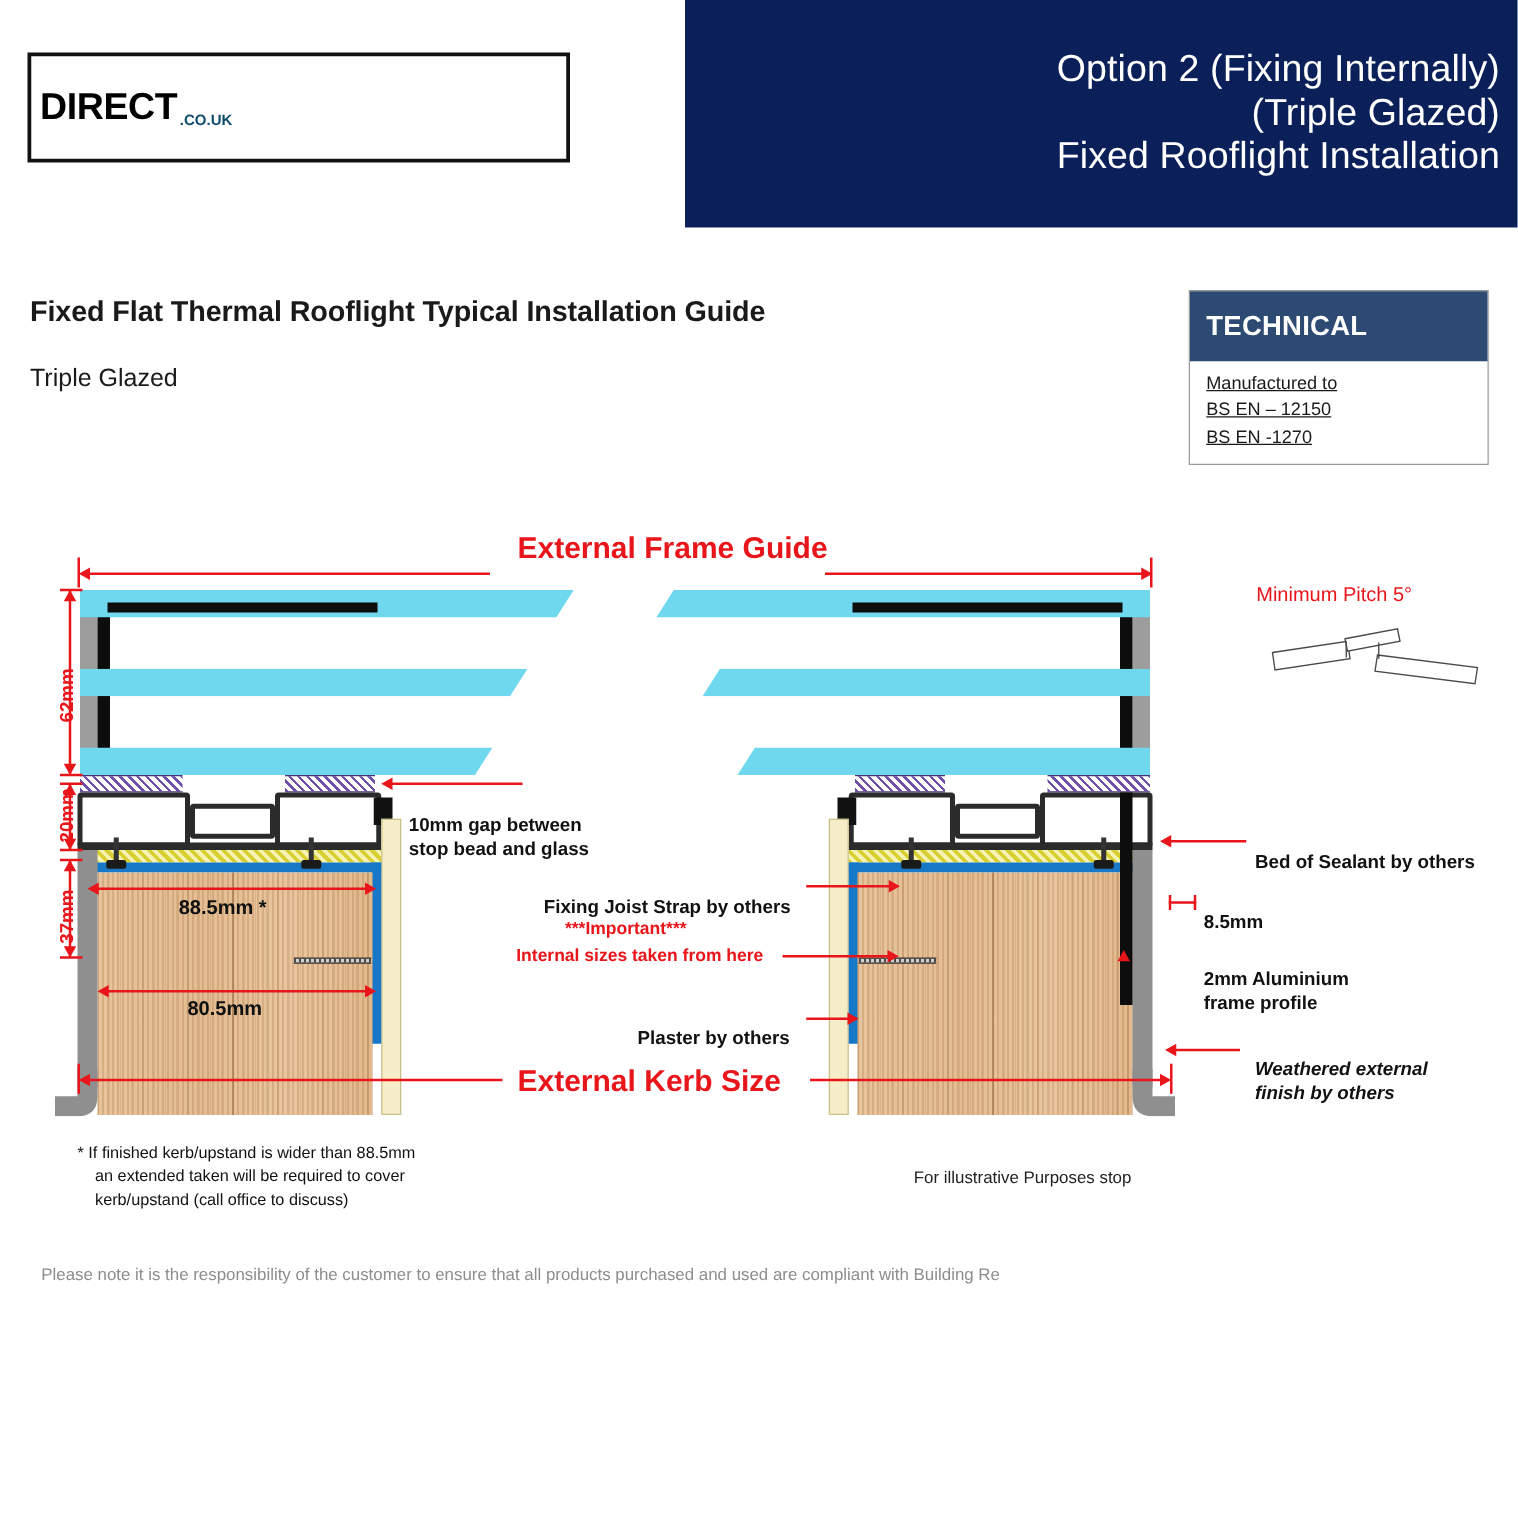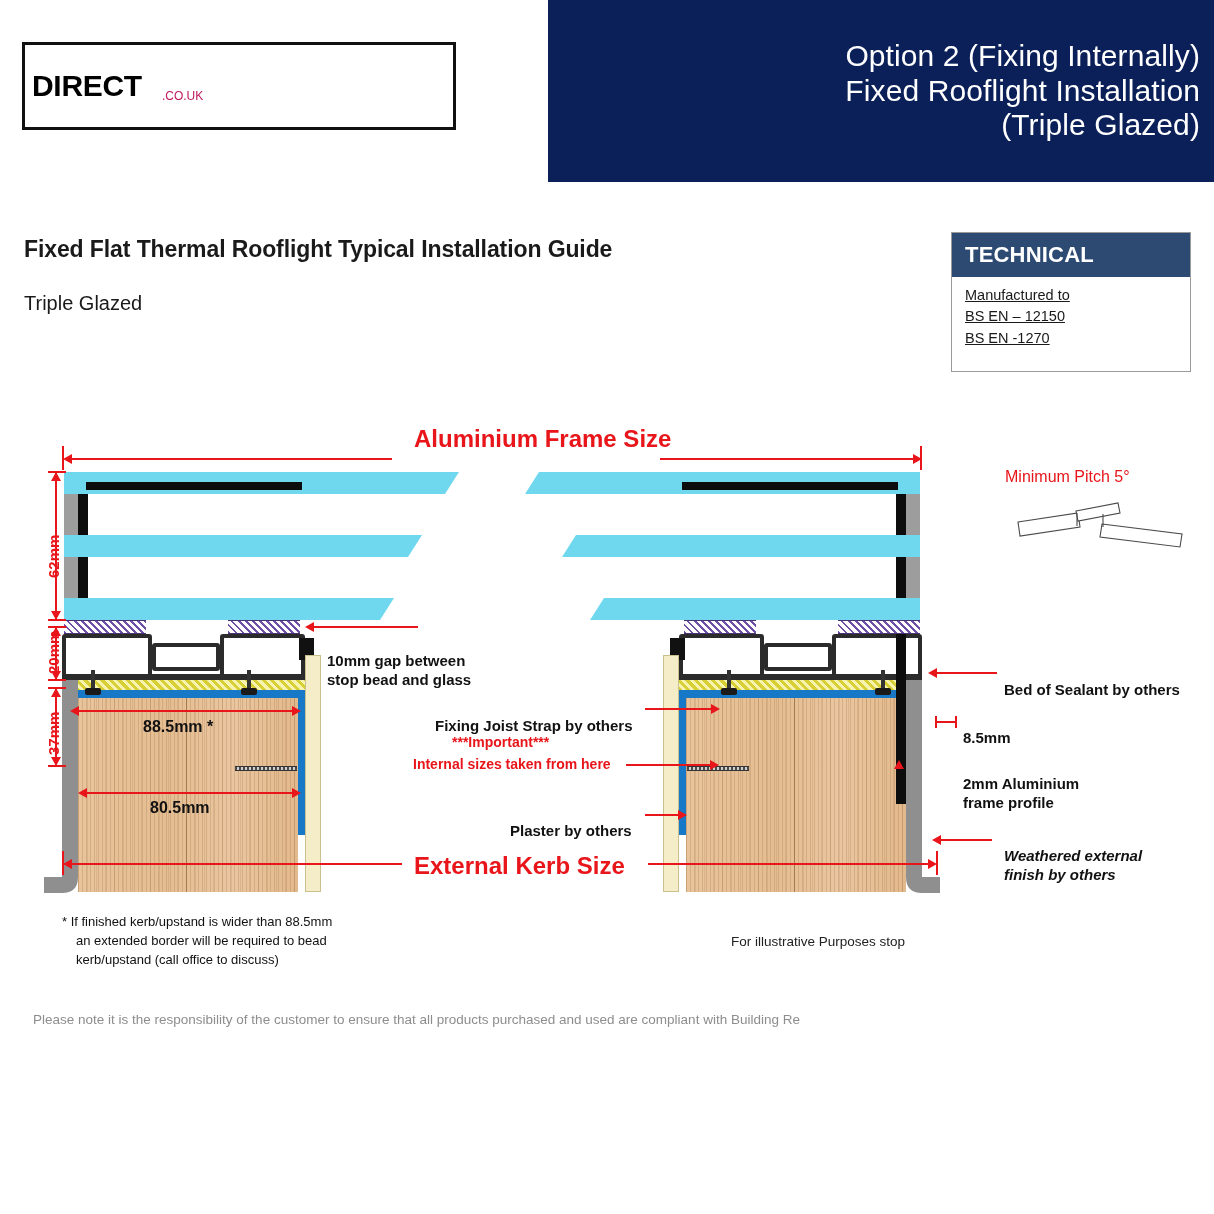--- a/index.html
+++ b/index.html
@@ -33,29 +33,29 @@
     background:linear-gradient(90deg,#050509 0%,#101038 28%,#23239c 70%,#3b3be0 100%);
     display:flex;align-items:center;justify-content:center;
   }
   #logo-gradient span{
     color:#fff;font-size:29px;letter-spacing:.5px;font-weight:400;
     font-family:"Liberation Sans","DejaVu Sans",sans-serif;
   }
   #logo-direct{
     margin-left:7px;color:#000;font-size:30px;font-weight:bold;letter-spacing:-.3px;
   }
-  #logo-couk{color:#be185d;font-size:12px;font-weight:normal;margin-left:20px;align-self:flex-end;margin-bottom:24px;}
+  #logo-couk{color:#0c4a6e;font-size:12px;font-weight:bold;margin-left:2px;align-self:flex-end;margin-bottom:24px;}
 
   
   #doc-title{left:24px;top:236px;font-size:23px;font-weight:bold;letter-spacing:-.1px;}
   #doc-subtitle{left:24px;top:292px;font-size:20px;font-weight:400;}
 
   
   #technical-box{left:951px;top:232px;width:240px;height:140px;border:1px solid #9a9a9a;background:#fff;box-sizing:border-box;}
-  #technical-header{background:#2d4a73;height:44px;display:flex;align-items:center;padding-left:13px;box-sizing:border-box;}
+  #technical-header{background:#2d4a73;height:56px;display:flex;align-items:center;padding-left:13px;box-sizing:border-box;}
   #technical-header span{color:#fff;font-size:22px;font-weight:bold;letter-spacing:.2px;}
   #technical-body{padding:8px 0 0 13px;}
   #technical-body div{font-size:14.5px;line-height:1.47;text-decoration:underline;}
 
   
   #diagram{left:0;top:400px;width:1214px;height:600px;}
 
   
   .red{background:#e8151a;}
   .redtxt{color:#e8151a;}
@@ -108,22 +108,22 @@
   #pitch-sketch svg{display:block;}
 
   
   #disclaimer{left:33px;top:1012px;font-size:13.5px;color:#8d8d8d;white-space:nowrap;}
 </style>
 </head>
 <body>
 
 <div class="abs" id="header-banner">
   <div class="hline">Option 2 (Fixing Internally)</div>
+  <div class="hline">(Triple Glazed)</div>
   <div class="hline">Fixed Rooflight Installation</div>
-  <div class="hline">(Triple Glazed)</div>
 </div>
 
 <div class="abs" id="logo-box">
   <div id="logo-direct">DIRECT</div>
   <div id="logo-couk">.CO.UK</div>
 </div>
 
 <div class="abs" id="doc-title">Fixed Flat Thermal Rooflight Typical Installation Guide</div>
 <div class="abs" id="doc-subtitle">Triple Glazed</div>
 
@@ -133,21 +133,21 @@
   </div>
   <div id="technical-body">
     <div>Manufactured to</div>
     <div>BS EN – 12150</div>
     <div>BS EN -1270</div>
   </div>
 </div>
 
 <div class="abs" id="diagram">
 
-  <div class="abs bigred" style="left:414px;top:25px;">Aluminium Frame Size</div>
+  <div class="abs bigred" style="left:414px;top:25px;">External Frame Guide</div>
 
   <div class="abs red hbar" style="left:72px;top:58px;width:320px;"></div>
   <div class="abs arrowL" style="left:63px;top:54px;"></div>
   <div class="abs tick" style="left:62px;top:46px;width:2px;height:24px;"></div>
 
   <div class="abs red hbar" style="left:660px;top:58px;width:255px;"></div>
   <div class="abs arrowR" style="left:913px;top:54px;"></div>
   <div class="abs tick" style="left:920px;top:46px;width:2px;height:24px;"></div>
 
   <div class="abs greyedge" style="left:64px;top:72px;width:14px;height:148px;"></div>
@@ -354,20 +354,20 @@
       <polygon points="4,22 64,13 66,27 6,36" fill="#ffffff" stroke="#4a4a4a" stroke-width="1.1"></polygon>
       <polygon points="62,11 104,3 106,13 64,21" fill="#ffffff" stroke="#4a4a4a" stroke-width="1.1"></polygon>
       <polygon points="88,24 168,34 166,47 86,37" fill="#ffffff" stroke="#4a4a4a" stroke-width="1.1"></polygon>
       <line x1="63" y1="13" x2="63" y2="26" stroke="#4a4a4a" stroke-width="1.1"></line>
       <line x1="89" y1="14" x2="89" y2="27" stroke="#4a4a4a" stroke-width="1.1"></line>
     </svg>
   </div>
 
   <div class="abs smallnote" style="left:62px;top:513px;">
     <div>* If finished kerb/upstand is wider than 88.5mm</div>
-    <div style="padding-left:14px;">an extended border will be required to bead</div>
+    <div style="padding-left:14px;">an extended taken will be required to cover</div>
     <div style="padding-left:14px;">kerb/upstand (call office to discuss)</div>
   </div>
 
   <div class="abs illus" style="left:731px;top:534px;">For illustrative Purposes stop</div>
 </div>
 
 <div class="abs" id="disclaimer">Please note it is the responsibility of the customer to ensure that all products purchased and used are compliant with Building Re</div>
 
 </body></html>

